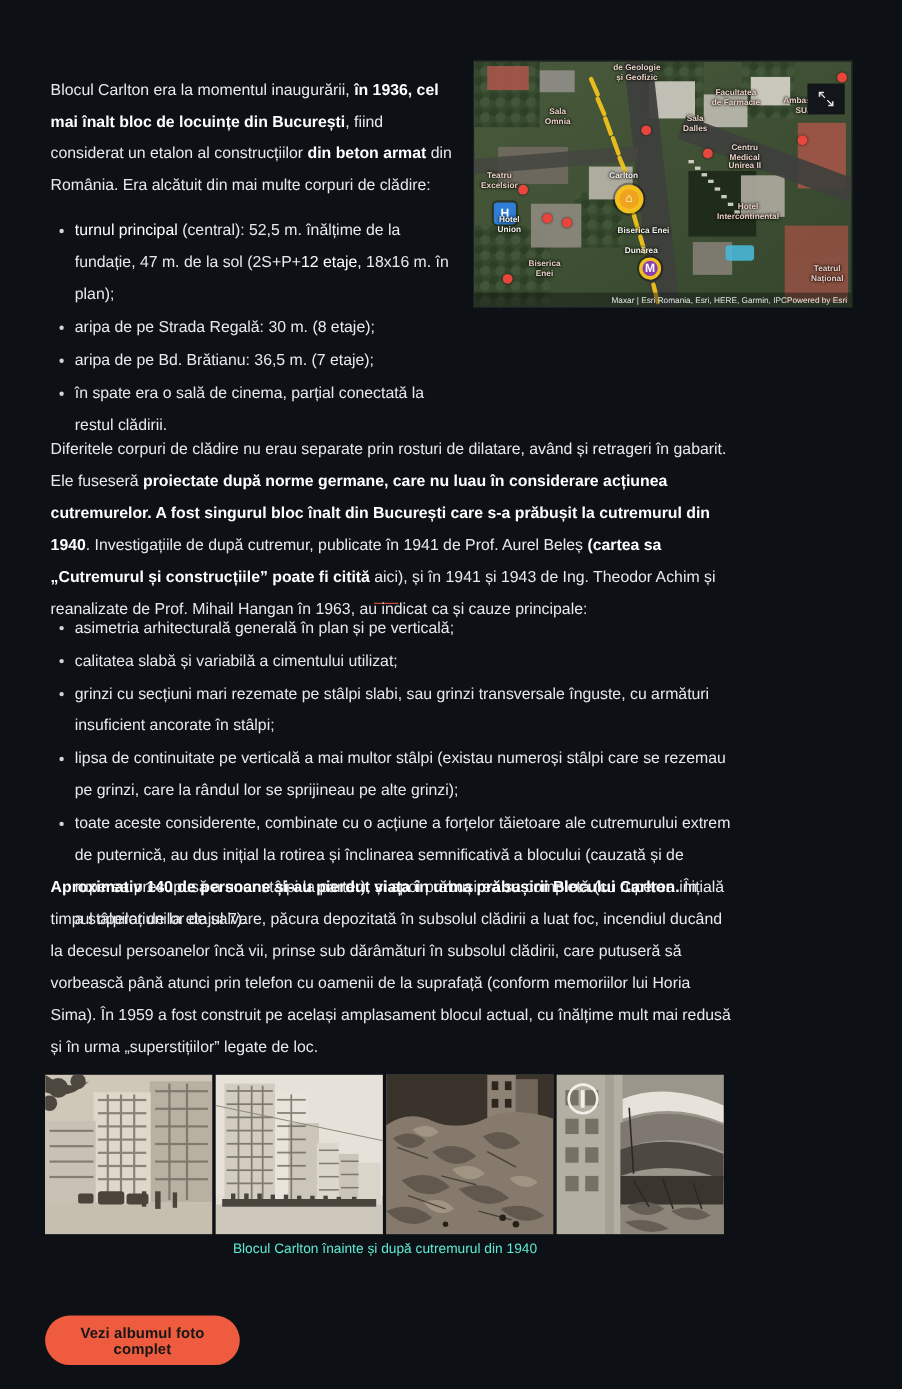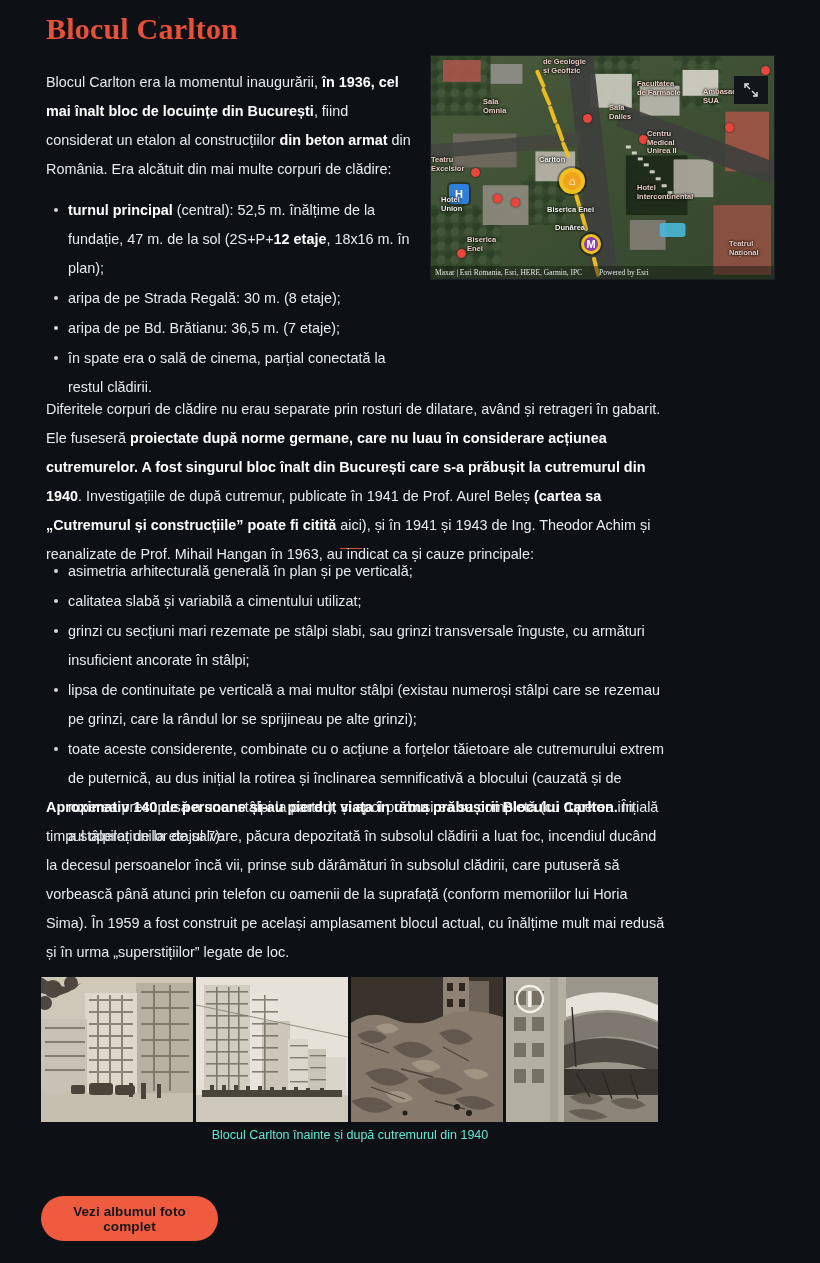--- a/index.html
+++ b/index.html
@@ -66,21 +66,21 @@
   ul.bullets > li::before {
     content: "";
     position: absolute;
     left: -14px;
     top: 12px;
     width: 4px;
     height: 4px;
     border-radius: 50%;
     background: #cfd5d8;
   }
-  ul.bullets > li b { font-weight: bold; color: #ffffff; margin-top: 28px; }
+  ul.bullets > li b { font-weight: normal; color: #ffffff; margin-top: 28px; }
 
   
   .map-wrap {
     position: absolute;
     left: 430px;
     top: 55px;
     width: 345px;
   }
   .map-frame {
     position: relative;
@@ -101,40 +101,39 @@
   .map-attrib {
     position: absolute;
     left: 0; right: 0; bottom: 0;
     height: 13px;
     background: rgba(18,22,18,0.45);
     font-size: 7.5px;
     line-height: 13px;
     color: #dfe4e2;
     padding: 0 4px;
     display: flex;
-    justify-content: flex-start;
-    font-family: Liberation Serif, serif;
-    gap: 17px;
+    justify-content: flex-end;
+    font-family: Liberation Sans, sans-serif;
   }
   .map-expand {
     position: absolute;
     right: 6px; top: 20px;
     width: 34px; height: 28px;
     background: #12161a;
     display: flex;
     align-items: center;
     justify-content: center;
   }
   .map-label {
     position: absolute;
     font-size: 7.5px;
     color: #e8cfc6;
     text-shadow: 0 0 2px #000, 0 0 3px #000;
     white-space: nowrap;
-    text-align: left;
+    text-align: center;
     line-height: 8.5px;
     font-weight: bold;
   }
   .map-label.white { color: #f2f2ee; }
   .poi-dot {
     position: absolute;
     width: 9px; height: 9px;
     border-radius: 50%;
     background: #e8453c;
     box-shadow: 0 0 2px rgba(0,0,0,.8);
@@ -213,21 +212,20 @@
     font-weight: bold;
     cursor: pointer;
     letter-spacing: 0.1px;
   }
 </style>
 </head>
 <body>
 
 <div class="page">
 
-  <h1 class="page-title">Blocul Carlton</h1>
 
   <div class="intro-col">
     <p class="body-text"><span>Blocul Carlton era la momentul inaugurării, </span><b>în 1936, cel mai înalt bloc de locuințe din București</b><span>, fiind considerat un etalon al construcțiilor </span><b>din beton armat</b><span> din România. Era alcătuit din mai multe corpuri de clădire:</span></p>
 
     <ul class="bullets">
       <li><b>turnul principal</b><span> (central): 52,5 m. înălțime de la fundație, 47 m. de la sol (2S+P+</span><b>12 etaje</b><span>, 18x16 m. în plan);</span></li>
       <li><span>aripa de pe Strada Regală: 30 m. (8 etaje);</span></li>
       <li><span>aripa de pe Bd. Brătianu: 36,5 m. (7 etaje);</span></li>
       <li><span>în spate era o sală de cinema, parțial conectată la restul clădirii.</span></li>
     </ul>

